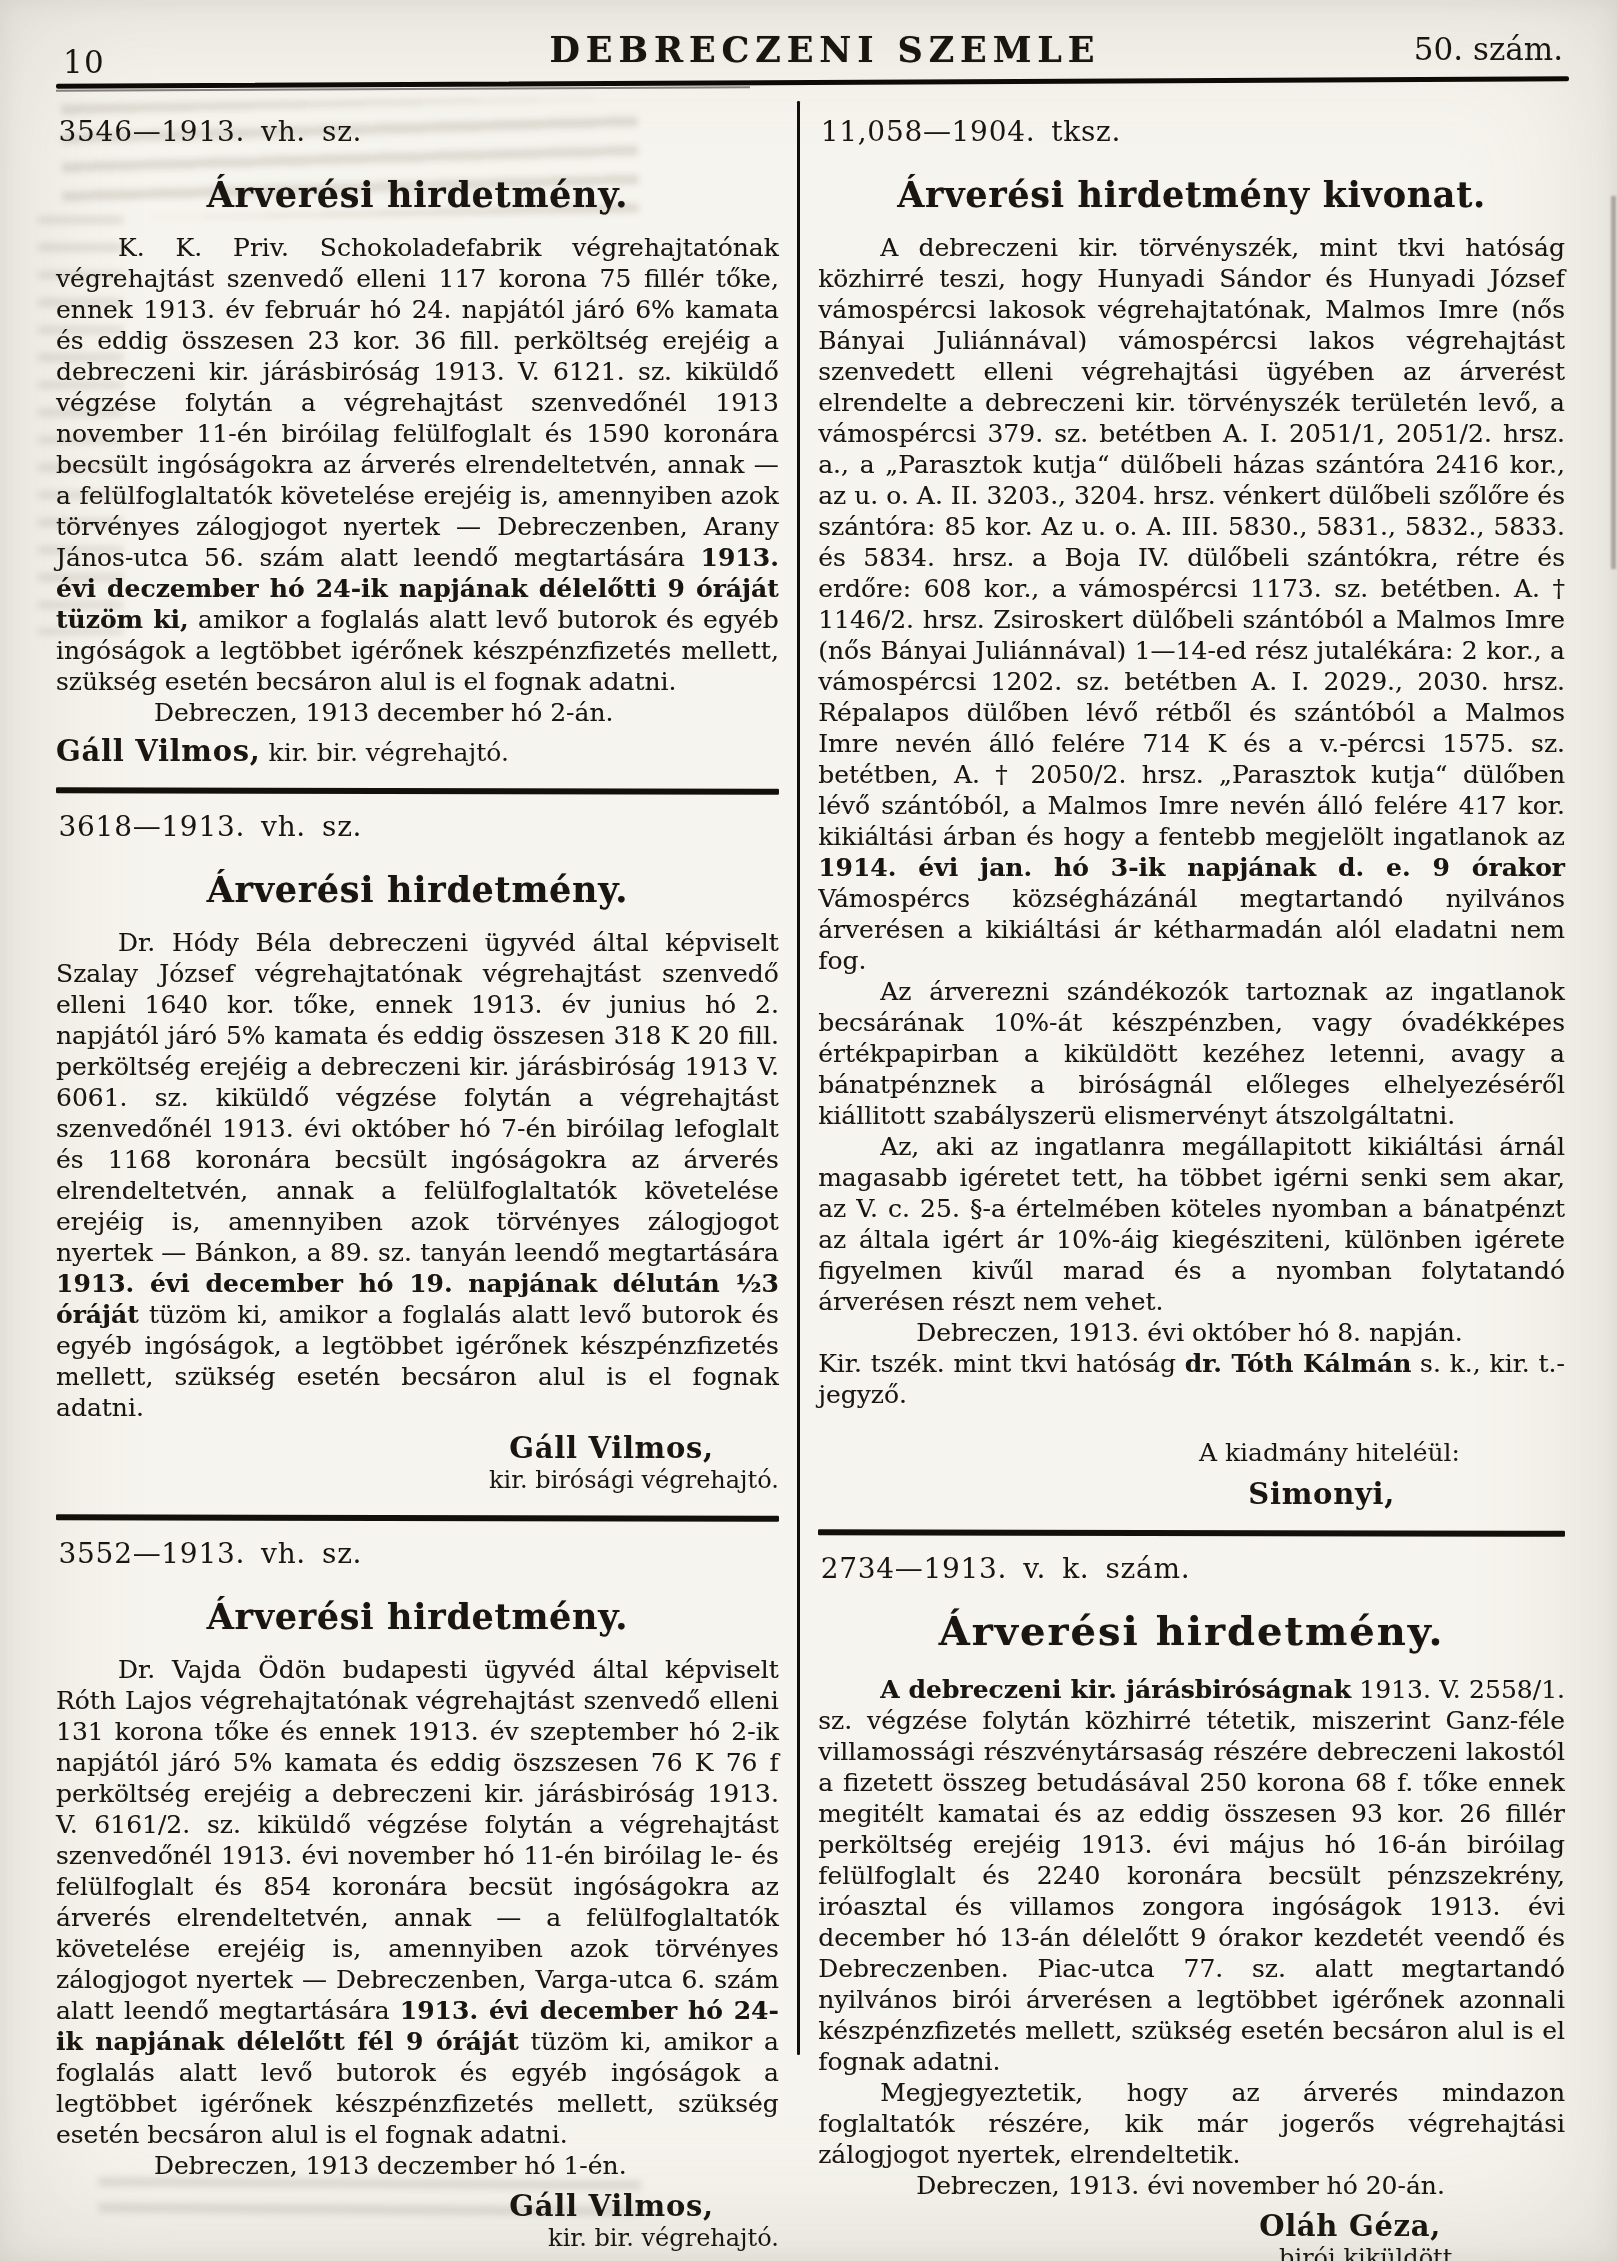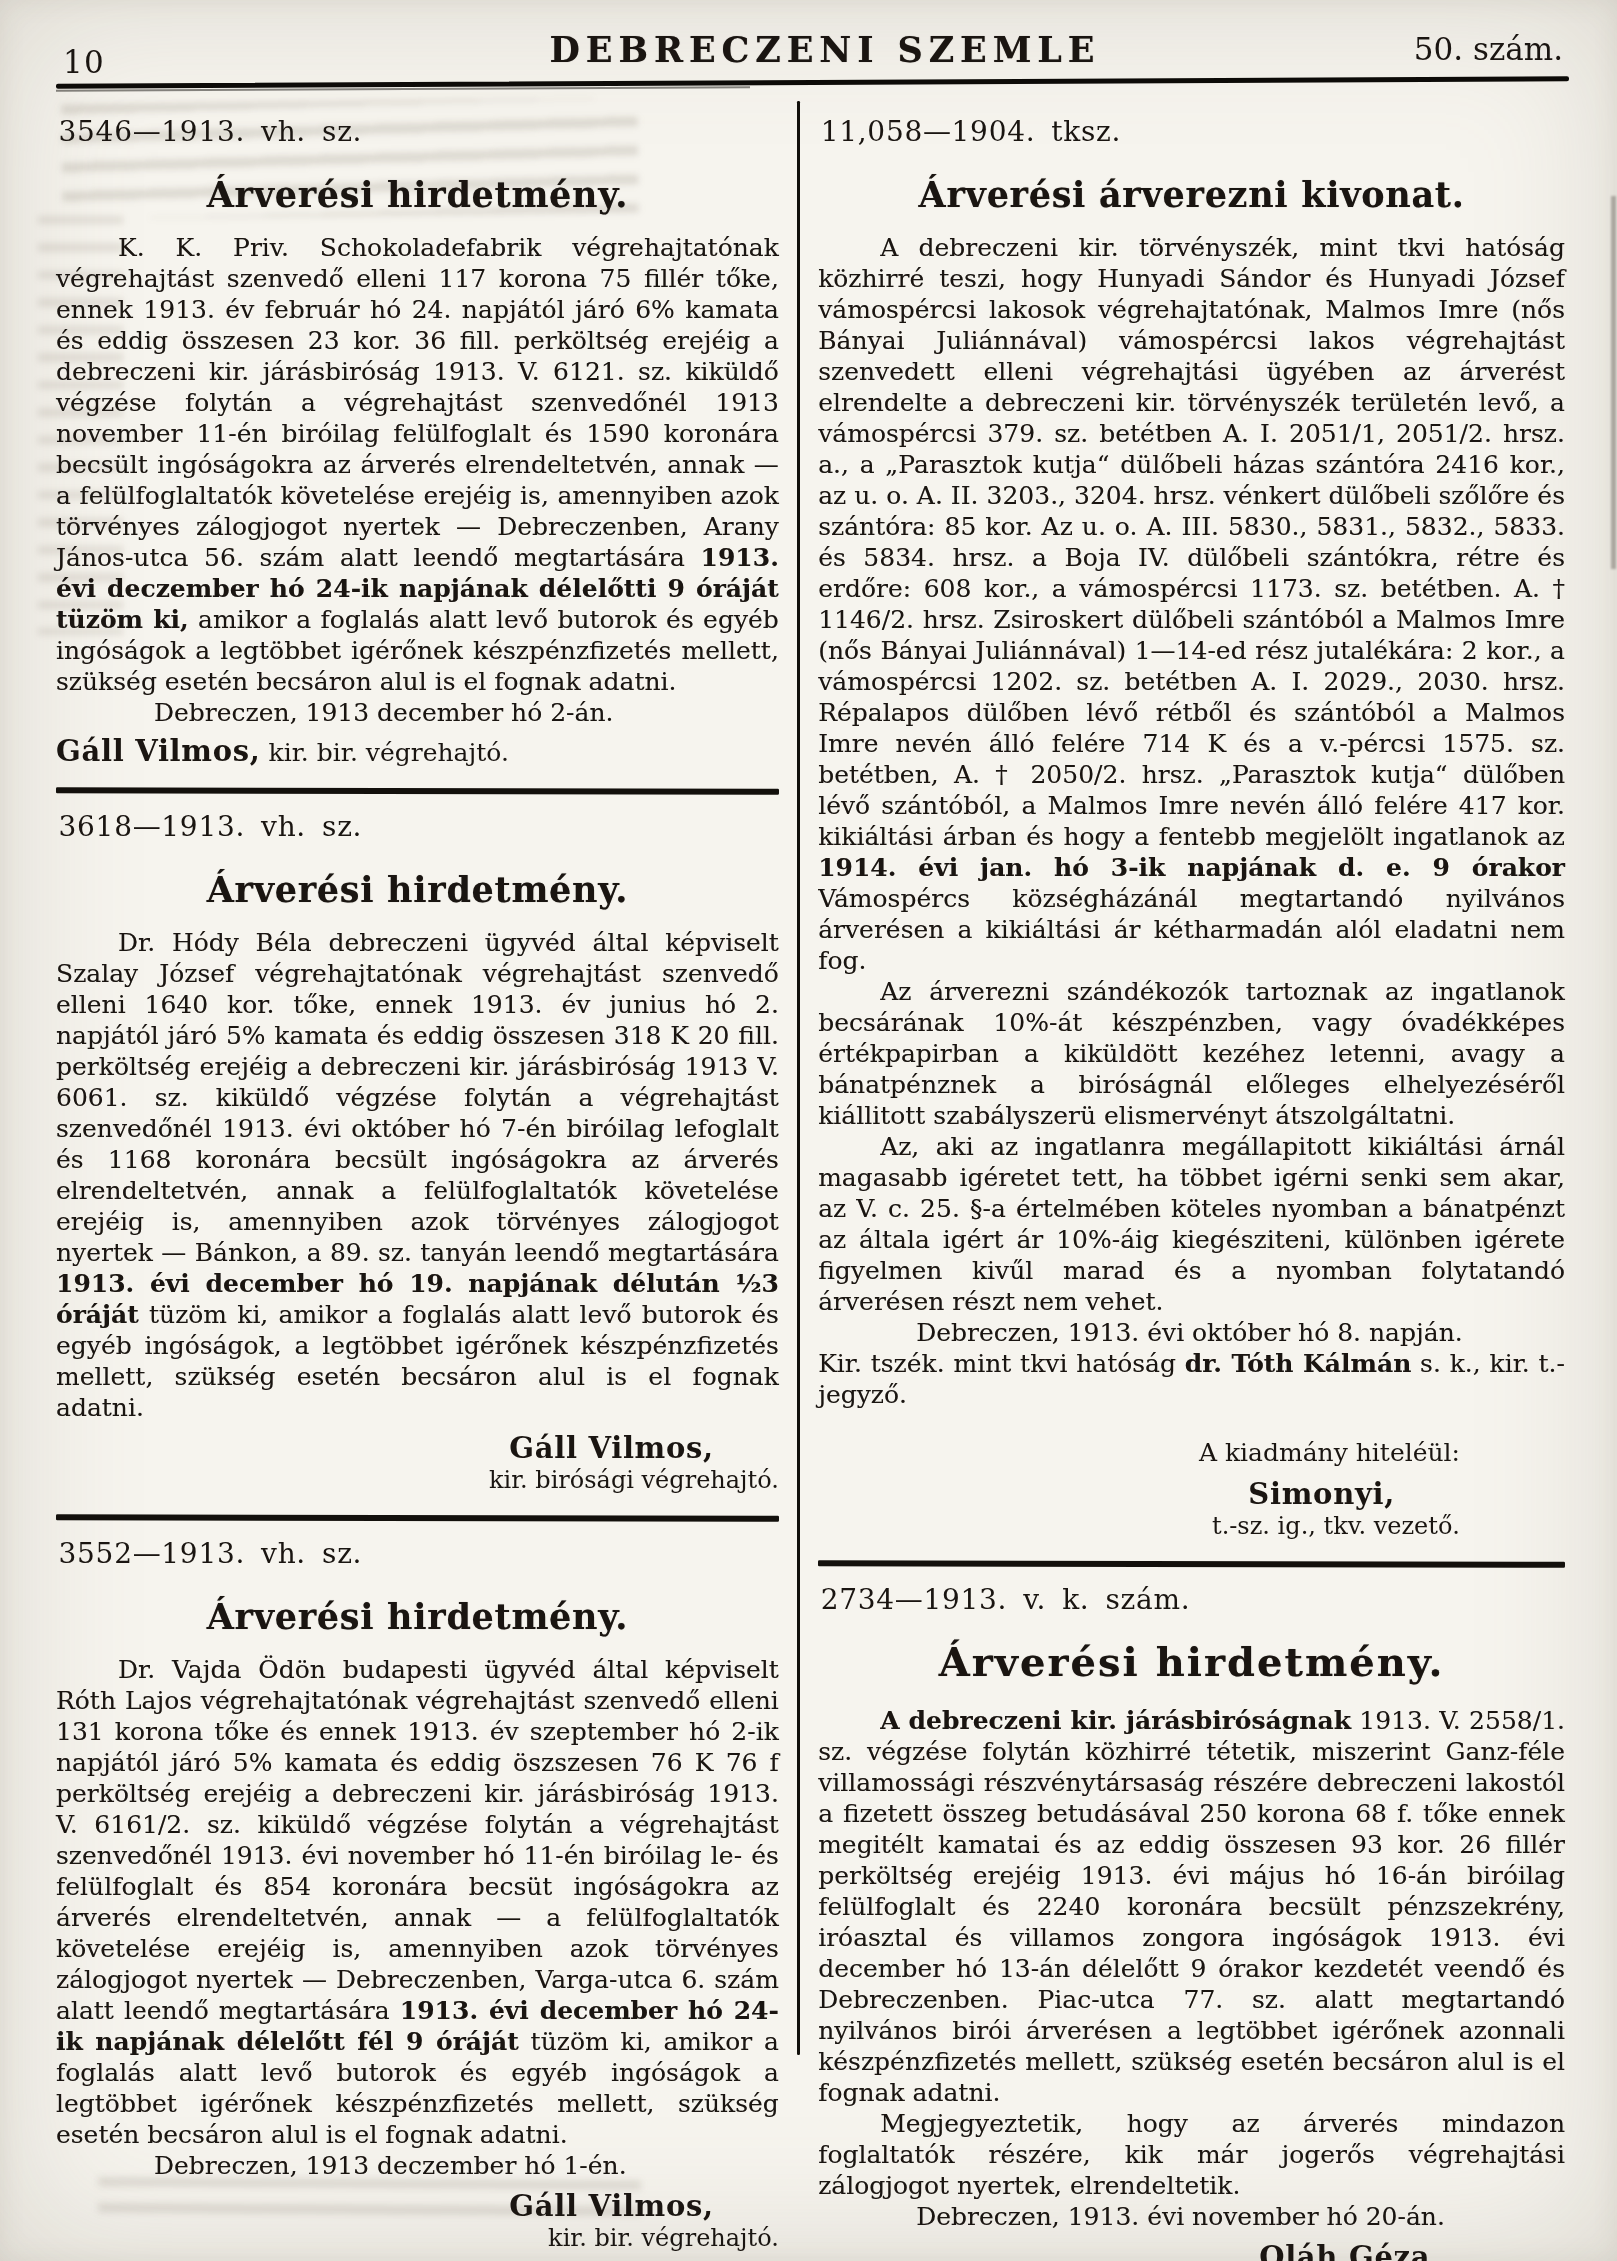--- a/index.html
+++ b/index.html
@@ -133,29 +133,28 @@
       </section>
 
     </div>
 
     <div class="vdivider"></div>
 
     <div class="col-right">
 
       <section>
         <div class="docket">11,058—1904. tksz.</div>
-        <h2 class="notice-title">Árverési árverezni kivonat.</h2>
+        <h2 class="notice-title">Árverési hirdetmény kivonat.</h2>
         <p class="body indent"><span>A debreczeni kir. törvényszék, mint tkvi hatóság közhirré teszi, hogy Hunyadi Sándor és Hunyadi József vámospércsi lakosok végrehajtatónak, Malmos Imre (nős Bányai Juliánnával) vámospércsi lakos végrehajtást szenvedett elleni végrehajtási ügyében az árverést elrendelte a debreczeni kir. törvényszék területén levő, a vámospércsi 379. sz. betétben A. I. 2051/1, 2051/2. hrsz. a., a „Parasztok kutja“ dülőbeli házas szántóra 2416 kor., az u. o. A. II. 3203., 3204. hrsz. vénkert dülőbeli szőlőre és szántóra: 85 kor. Az u. o. A. III. 5830., 5831., 5832., 5833. és 5834. hrsz. a Boja IV. dülőbeli szántókra, rétre és erdőre: 608 kor., a vámospércsi 1173. sz. betétben. A. † 1146/2. hrsz. Zsiroskert dülőbeli szántóból a Malmos Imre (nős Bányai Juliánnával) 1—14-ed rész jutalékára: 2 kor., a vámospércsi 1202. sz. betétben A. I. 2029., 2030. hrsz. Répalapos dülőben lévő rétből és szántóból a Malmos Imre nevén álló felére 714 K és a v.-pércsi 1575. sz. betétben, A. † 2050/2. hrsz. „Parasztok kutja“ dülőben lévő szántóból, a Malmos Imre nevén álló felére 417 kor. kikiáltási árban és hogy a fentebb megjelölt ingatlanok az </span><span class="b">1914. évi jan. hó 3-ik napjának d. e. 9 órakor</span><span> Vámospércs községházánál megtartandó nyilvános árverésen a kikiáltási ár kétharmadán alól eladatni nem fog.</span></p>
         <p class="body indent">Az árverezni szándékozók tartoznak az ingatlanok becsárának 10%-át készpénzben, vagy óvadékképes értékpapirban a kiküldött kezéhez letenni, avagy a bánatpénznek a biróságnál előleges elhelyezéséről kiállitott szabályszerü elismervényt átszolgáltatni.</p>
         <p class="body indent">Az, aki az ingatlanra megállapitott kikiáltási árnál magasabb igéretet tett, ha többet igérni senki sem akar, az V. c. 25. §-a értelmében köteles nyomban a bánatpénzt az általa igért ár 10%-áig kiegésziteni, különben igérete figyelmen kivűl marad és a nyomban folytatandó árverésen részt nem vehet.</p>
         <p class="dateline">Debreczen, 1913. évi október hó 8. napján.</p>
         <p class="body"><span>Kir. tszék. mint tkvi hatóság </span><span class="b">dr. Tóth Kálmán</span><span> s. k., kir. t.-jegyző.</span></p>
         <p class="attest-label pad-r-160">A kiadmány hiteléül:</p>
         <p class="sig-name-line pad-r-260"><span class="sig-name">Simonyi,</span></p>
-        <p class="sig-role-line pad-r-160">t.-sz. ig., tkv. vezető.</p>
       </section>
 
       <div class="section-rule"></div>
 
       <section>
         <div class="docket after-rule">2734—1913. v. k. szám.</div>
         <h2 class="notice-title fancy">Árverési hirdetmény.</h2>
         <p class="body indent"><span class="b">A debreczeni kir. járásbiróságnak</span><span> 1913. V. 2558/1. sz. végzése folytán közhirré tétetik, miszerint Ganz-féle villamossági részvénytársaság részére debreczeni lakostól a fizetett összeg betudásával 250 korona 68 f. tőke ennek megitélt kamatai és az eddig összesen 93 kor. 26 fillér perköltség erejéig 1913. évi május hó 16-án biróilag felülfoglalt és 2240 koronára becsült pénzszekrény, iróasztal és villamos zongora ingóságok 1913. évi december hó 13-án délelőtt 9 órakor kezdetét veendő és Debreczenben. Piac-utca 77. sz. alatt megtartandó nyilvános birói árverésen a legtöbbet igérőnek azonnali készpénzfizetés mellett, szükség esetén becsáron alul is el fognak adatni.</span></p>
         <p class="body indent">Megjegyeztetik, hogy az árverés mindazon foglaltatók részére, kik már jogerős végrehajtási zálogjogot nyertek, elrendeltetik.</p>
         <p class="dateline">Debreczen, 1913. évi november hó 20-án.</p>

